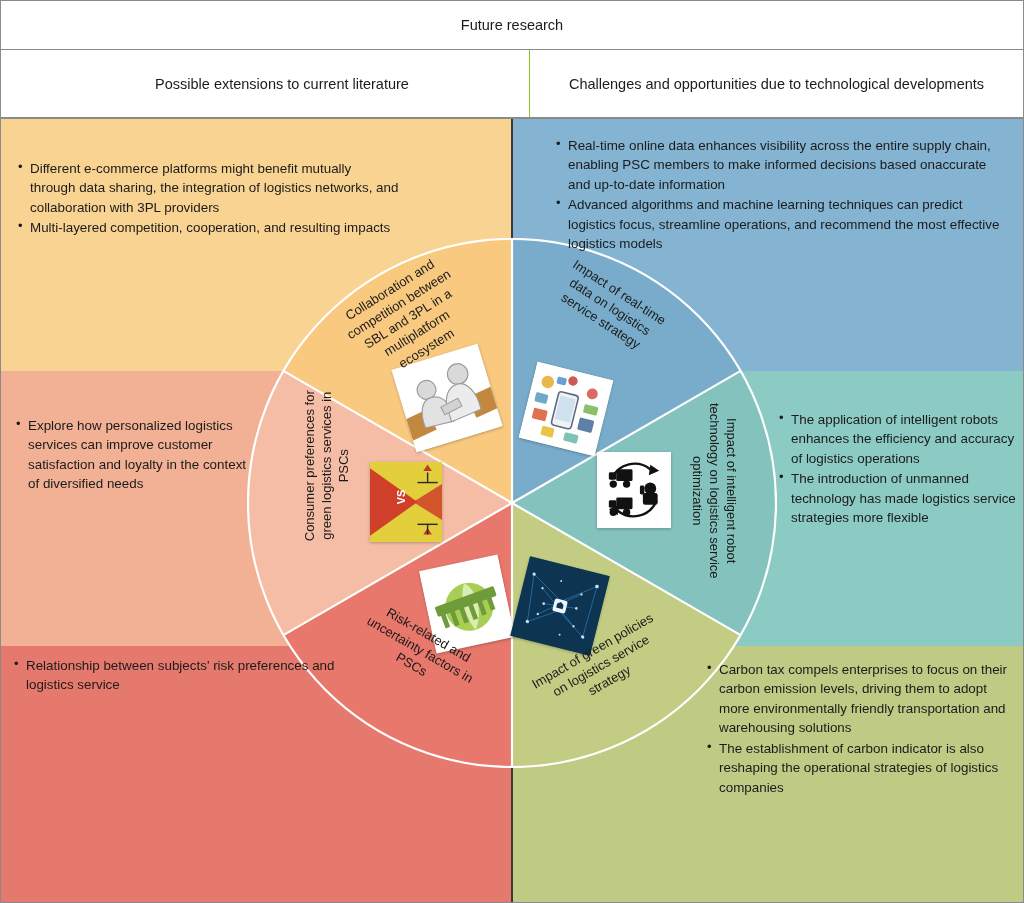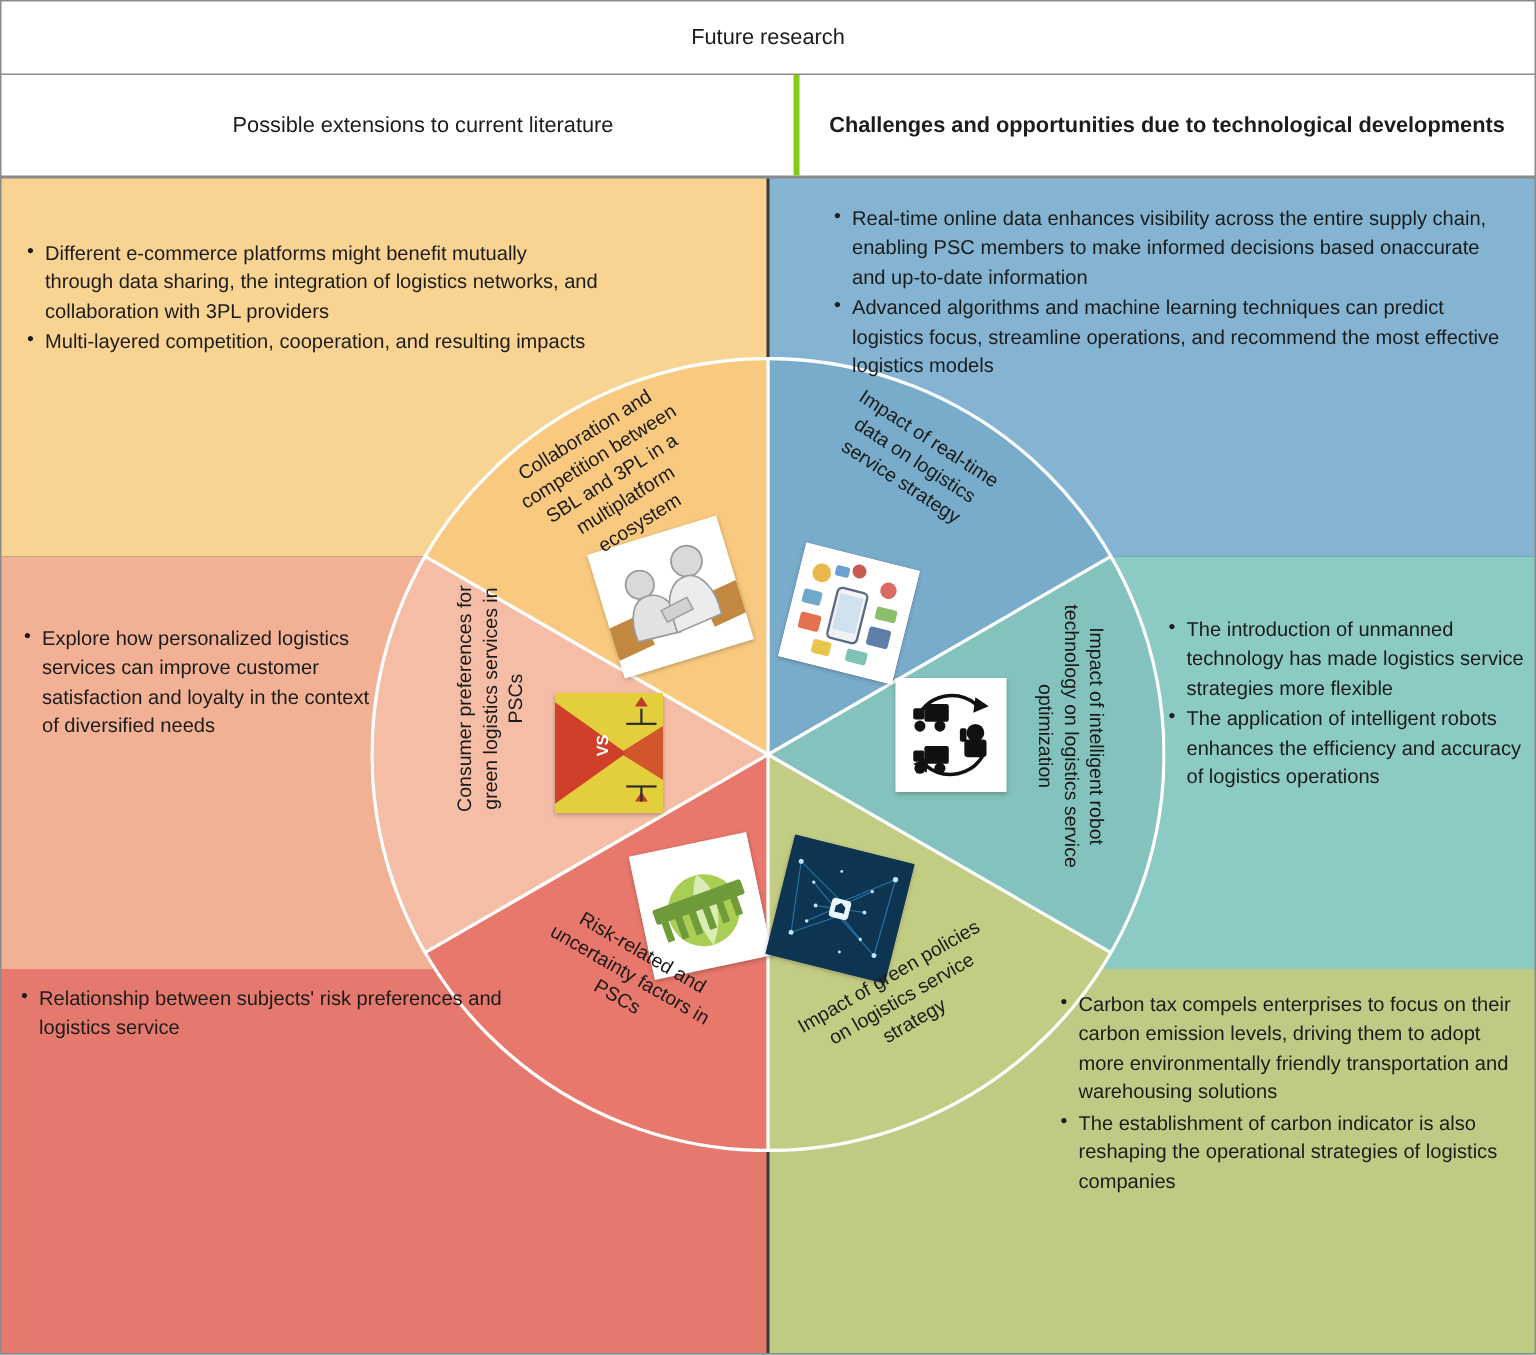--- a/index.html
+++ b/index.html
@@ -1,26 +1,26 @@
 <!DOCTYPE html>
 <html><head>
 <meta charset="utf-8">
 <style>
   html,body{margin:0;padding:0;background:#fff;}
   body{font-family:"Liberation Sans","DejaVu Sans",sans-serif;}
-  #page{position:relative;width:1024px;height:903px;overflow:hidden;background:#0f766e;}
+  #page{position:relative;width:1024px;height:903px;overflow:hidden;background:#86efac;}
 
   
   .hdr-band{position:absolute;left:0;width:1024px;box-sizing:border-box;
             background:#fff;border:1px solid #8a8a8a;}
   #hdr-title{top:0;height:50px;display:flex;align-items:center;justify-content:center;}
   #hdr-title span{font-size:14.5px;color:#1c1c1c;}
   #hdr-subs{top:50px;height:68px;display:flex;border-top:none;padding-left:34px;}
   .hdr-col{flex:0 0 50%;display:flex;align-items:center;justify-content:center;box-sizing:border-box;}
-  .hdr-col.right{border-left:4px solid #84cc16;font-weight:bold;}
+  .hdr-col.right{border-left:1px solid #84cc16;}
   .hdr-col span{font-size:14.5px;color:#1c1c1c;}
 
   
   #bands{position:absolute;left:0;top:118px;width:1024px;height:785px;}
   .band{position:absolute;box-sizing:border-box;}
   .band-l{left:0;width:512px;}
   .band-r{left:512px;width:512px;}
   #band-o {top:0;   height:253px;background:#f9d392;}
   .band-peach{top:253px;height:275px;background:#f2b195;}
   .band-red  {top:528px;height:257px;background:#e6796e;}
@@ -283,22 +283,22 @@
         <li>Advanced algorithms and machine learning techniques can predict logistics focus, streamline operations, and recommend the most effective logistics models</li>
       </ul>
   </div>
   <div class="txt" id="t-peach">
     <ul>
         <li>Explore how personalized logistics services can improve customer satisfaction and loyalty in the context of diversified needs</li>
       </ul>
   </div>
   <div class="txt" id="t-teal">
     <ul>
+        <li>The application of intelligent robots enhances the efficiency and accuracy of logistics operations</li>
         <li>The introduction of unmanned technology has made logistics service strategies more flexible</li>
-        <li>The application of intelligent robots enhances the efficiency and accuracy of logistics operations</li>
       </ul>
   </div>
   <div class="txt" id="t-red">
     <ul>
         <li>Relationship between subjects' risk preferences and logistics service</li>
       </ul>
   </div>
   <div class="txt" id="t-olive">
     <ul>
         <li>Carbon tax compels enterprises to focus on their carbon emission levels, driving them to adopt more environmentally friendly transportation and warehousing solutions</li>

